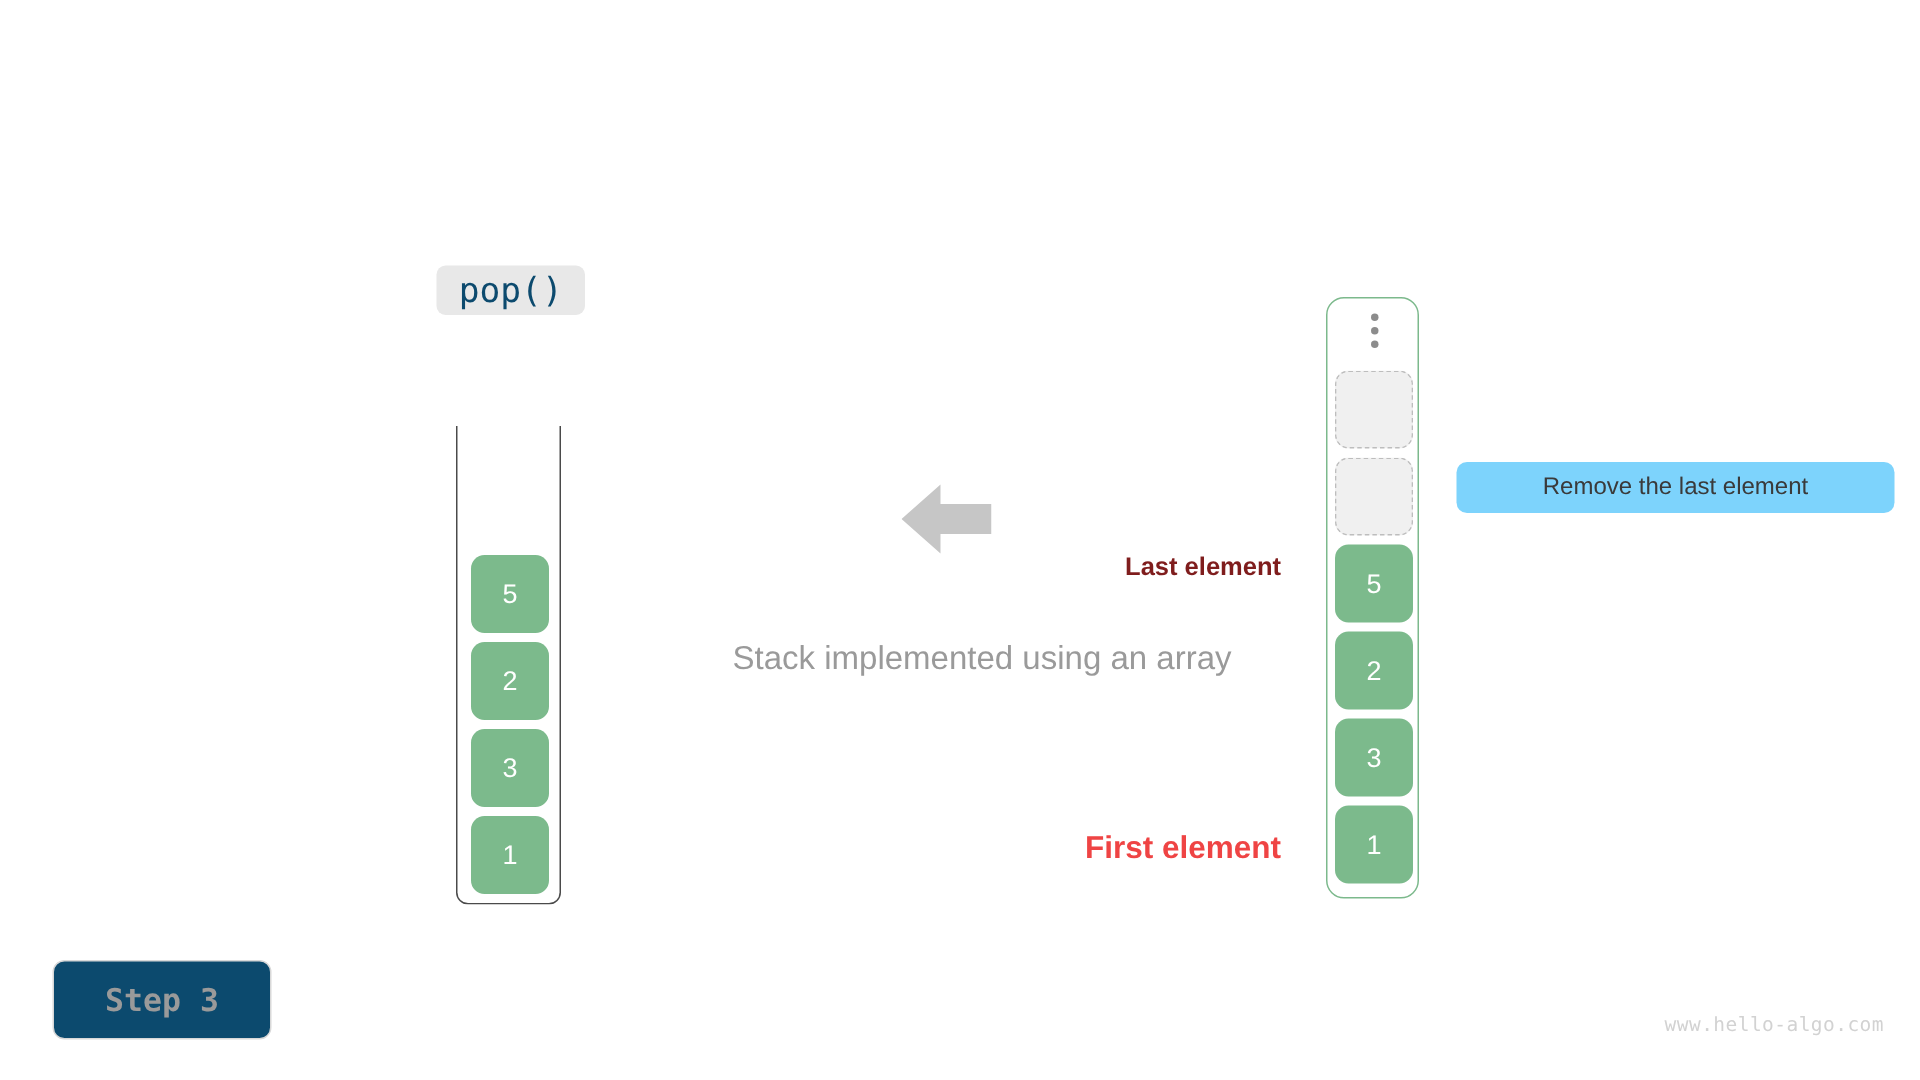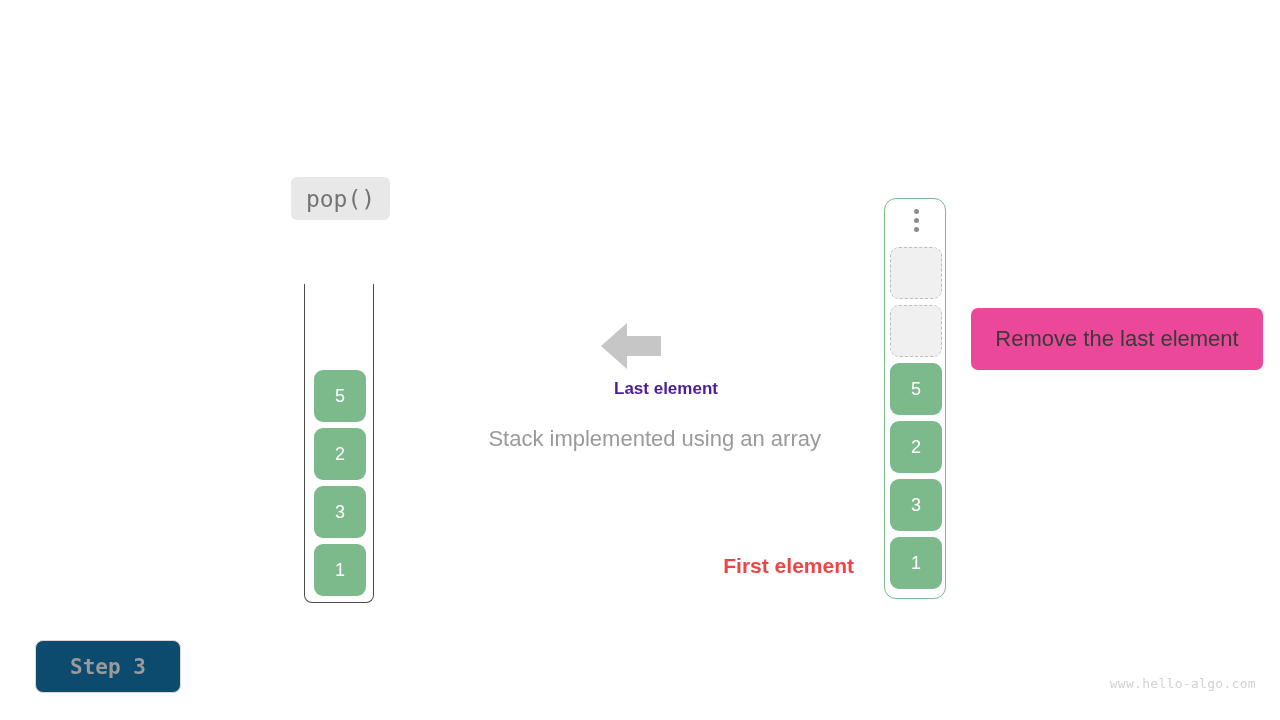--- a/index.html
+++ b/index.html
@@ -15,29 +15,29 @@
     font-family: "Liberation Sans", sans-serif;
     -webkit-font-smoothing: antialiased;
   }
 
   
   .op-label {
     position: absolute;
     left: 291px;
     top: 177px;
     width: 99px;
-    height: 43px;
+    height: 33px;
     background: #e8e8e8;
     border-radius: 6px;
     display: flex;
     align-items: center;
     justify-content: center;
     font-family: "DejaVu Sans Mono", "Liberation Mono", monospace;
     font-size: 23px;
-    color: #737373;
+    color: #0c4a6e;
     letter-spacing: 0px;
   }
 
   
   .left-stack {
     position: absolute;
     left: 304px;
     top: 284px;
     width: 70px;
     height: 319px;
@@ -135,50 +135,51 @@
     left: 459px;
     top: 426px;
     width: 362px;
     text-align: right;
     font-size: 22px;
     color: #9a9a9a;
   }
   .label-last {
     position: absolute;
     left: 614px;
-    top: 379px;
+    top: 368px;
     width: 240px;
+    text-align: right;
     font-size: 17px;
     font-weight: bold;
-    color: #4c1d95;
+    color: #7f1d1d;
   }
   .label-first {
     position: absolute;
     left: 606px;
     top: 554px;
     width: 248px;
     text-align: right;
     font-size: 21px;
     font-weight: bold;
     color: #ef4444;
   }
 
   
   .annotation {
     position: absolute;
     left: 971px;
     top: 308px;
     width: 292px;
-    height: 62px;
-    background: #ec4899;
+    height: 34px;
+    background: #7dd3fc;
     border-radius: 7px;
     display: flex;
     align-items: center;
     justify-content: center;
-    font-size: 22px;
+    font-size: 16px;
     color: #3a3a3a;
   }
 
   
   .step-badge {
     position: absolute;
     left: 35px;
     top: 640px;
     width: 146px;
     height: 53px;

